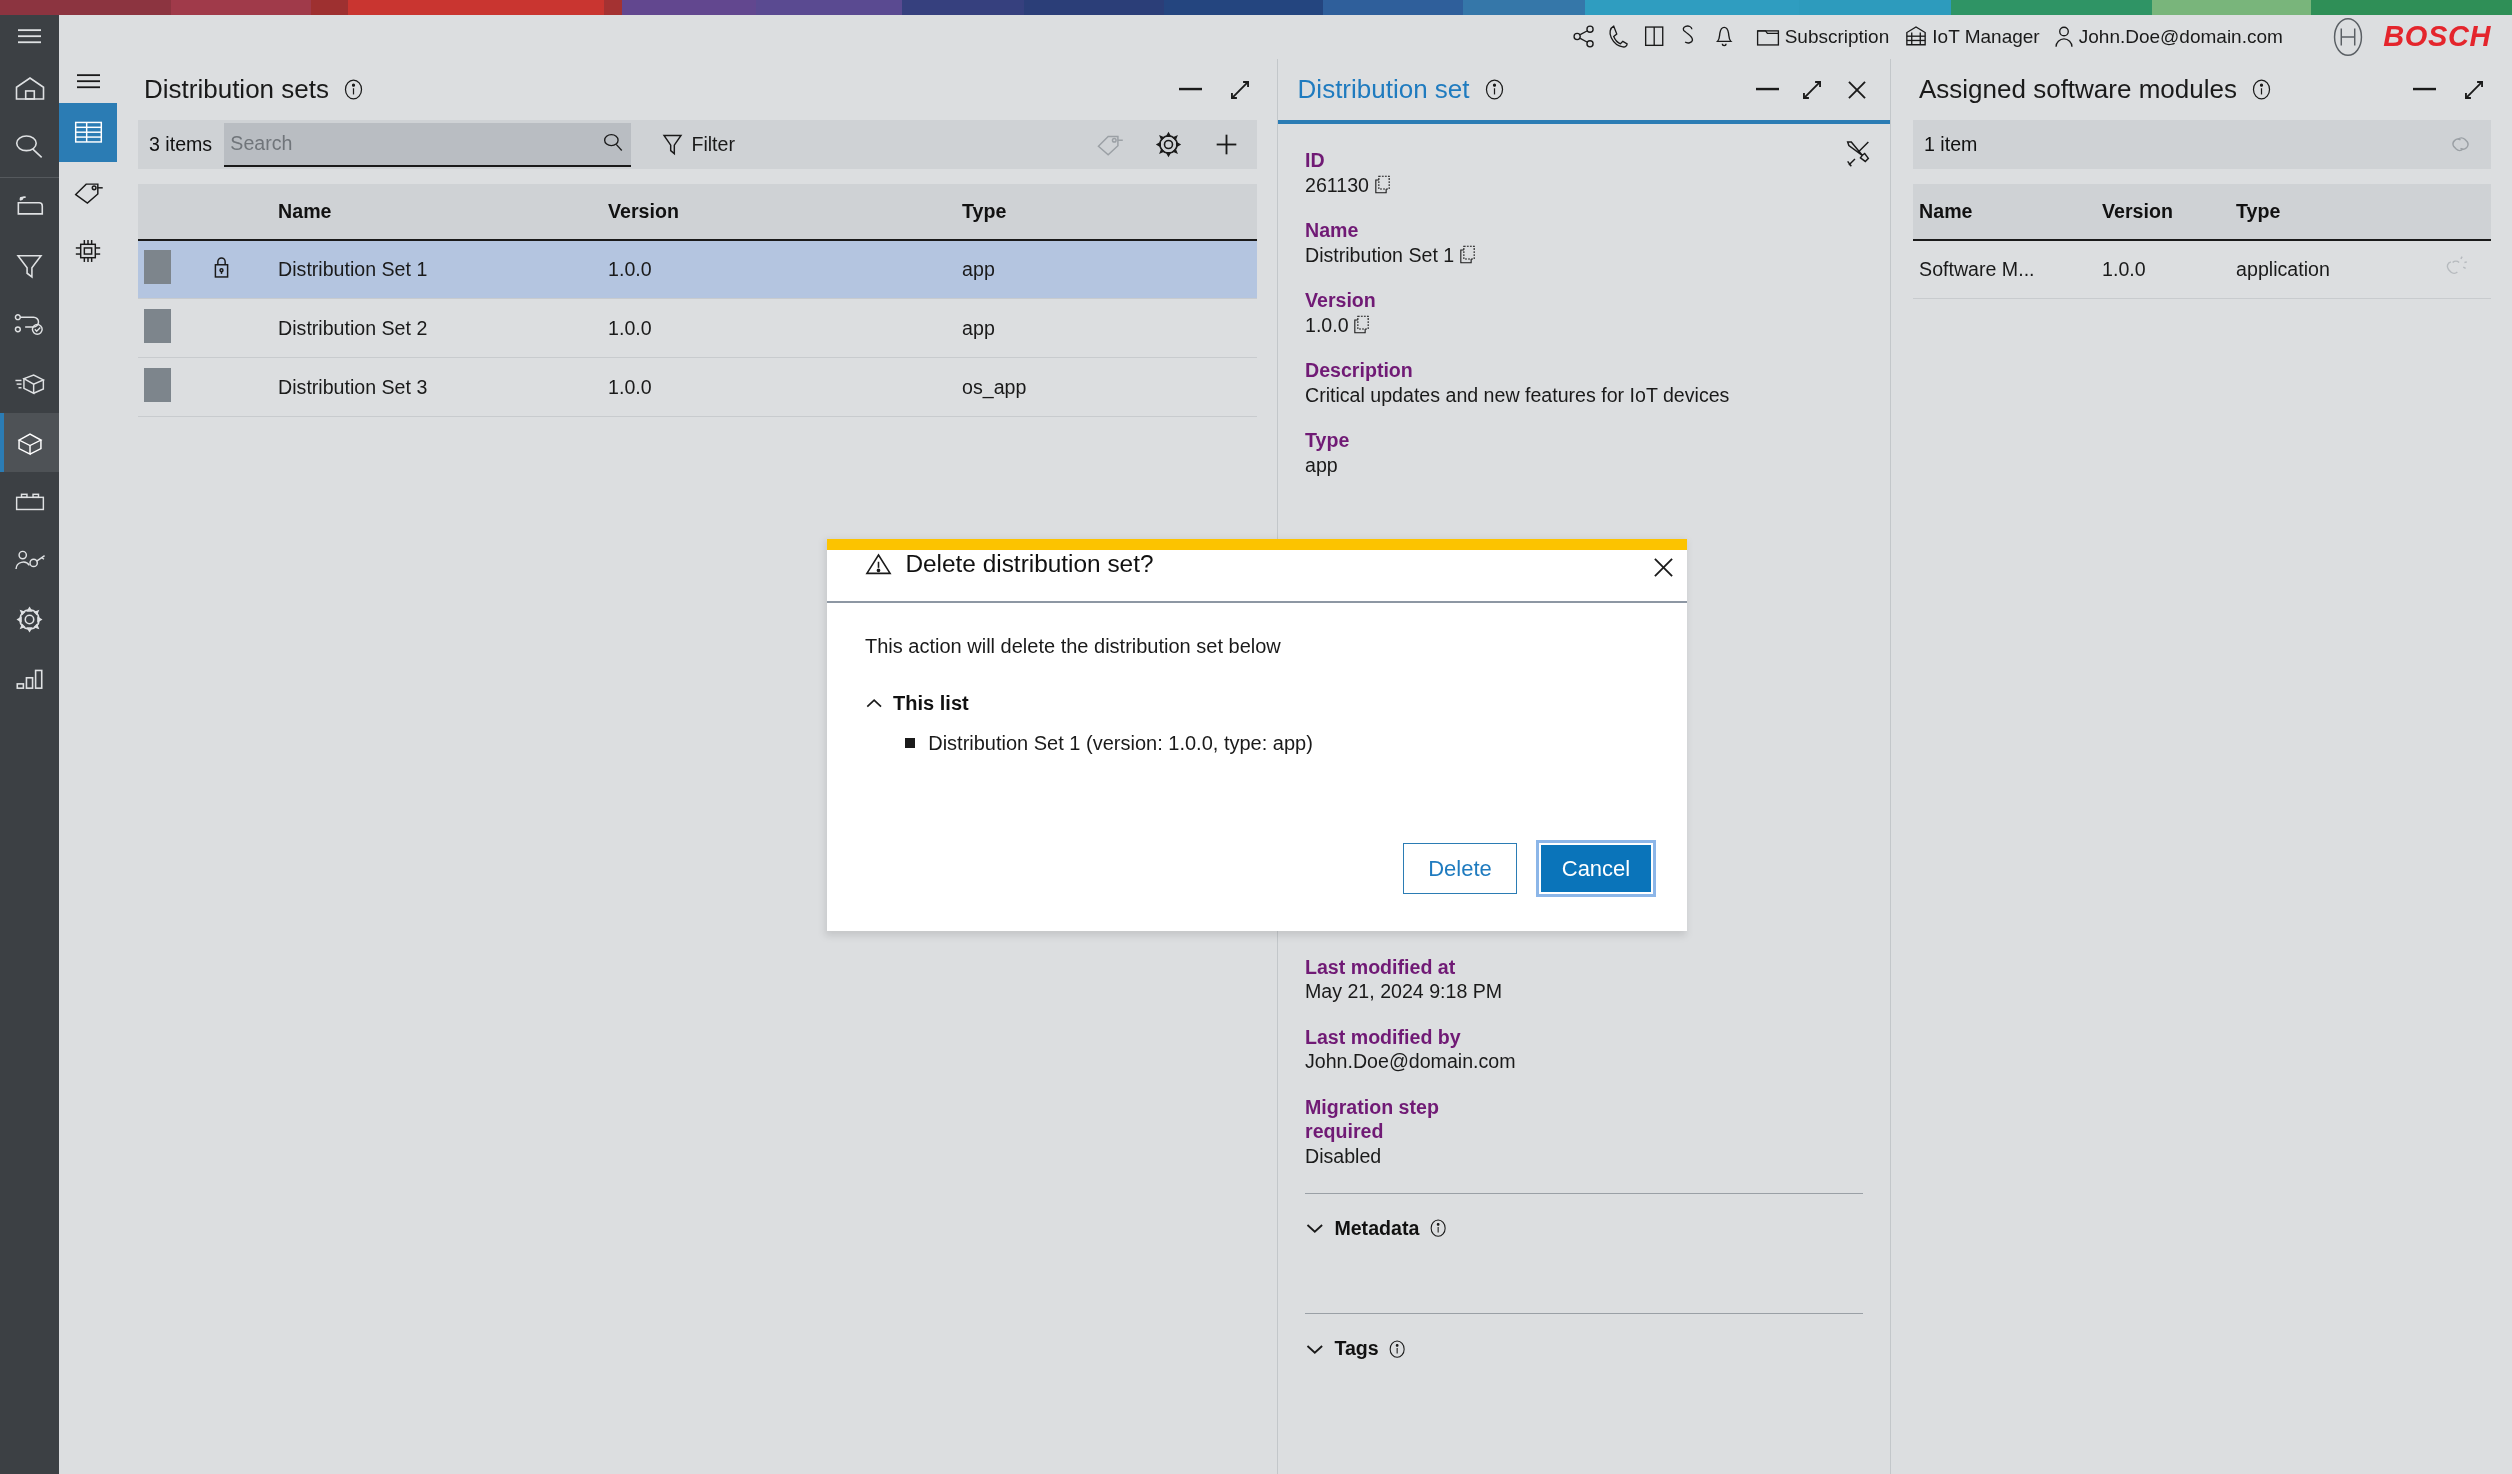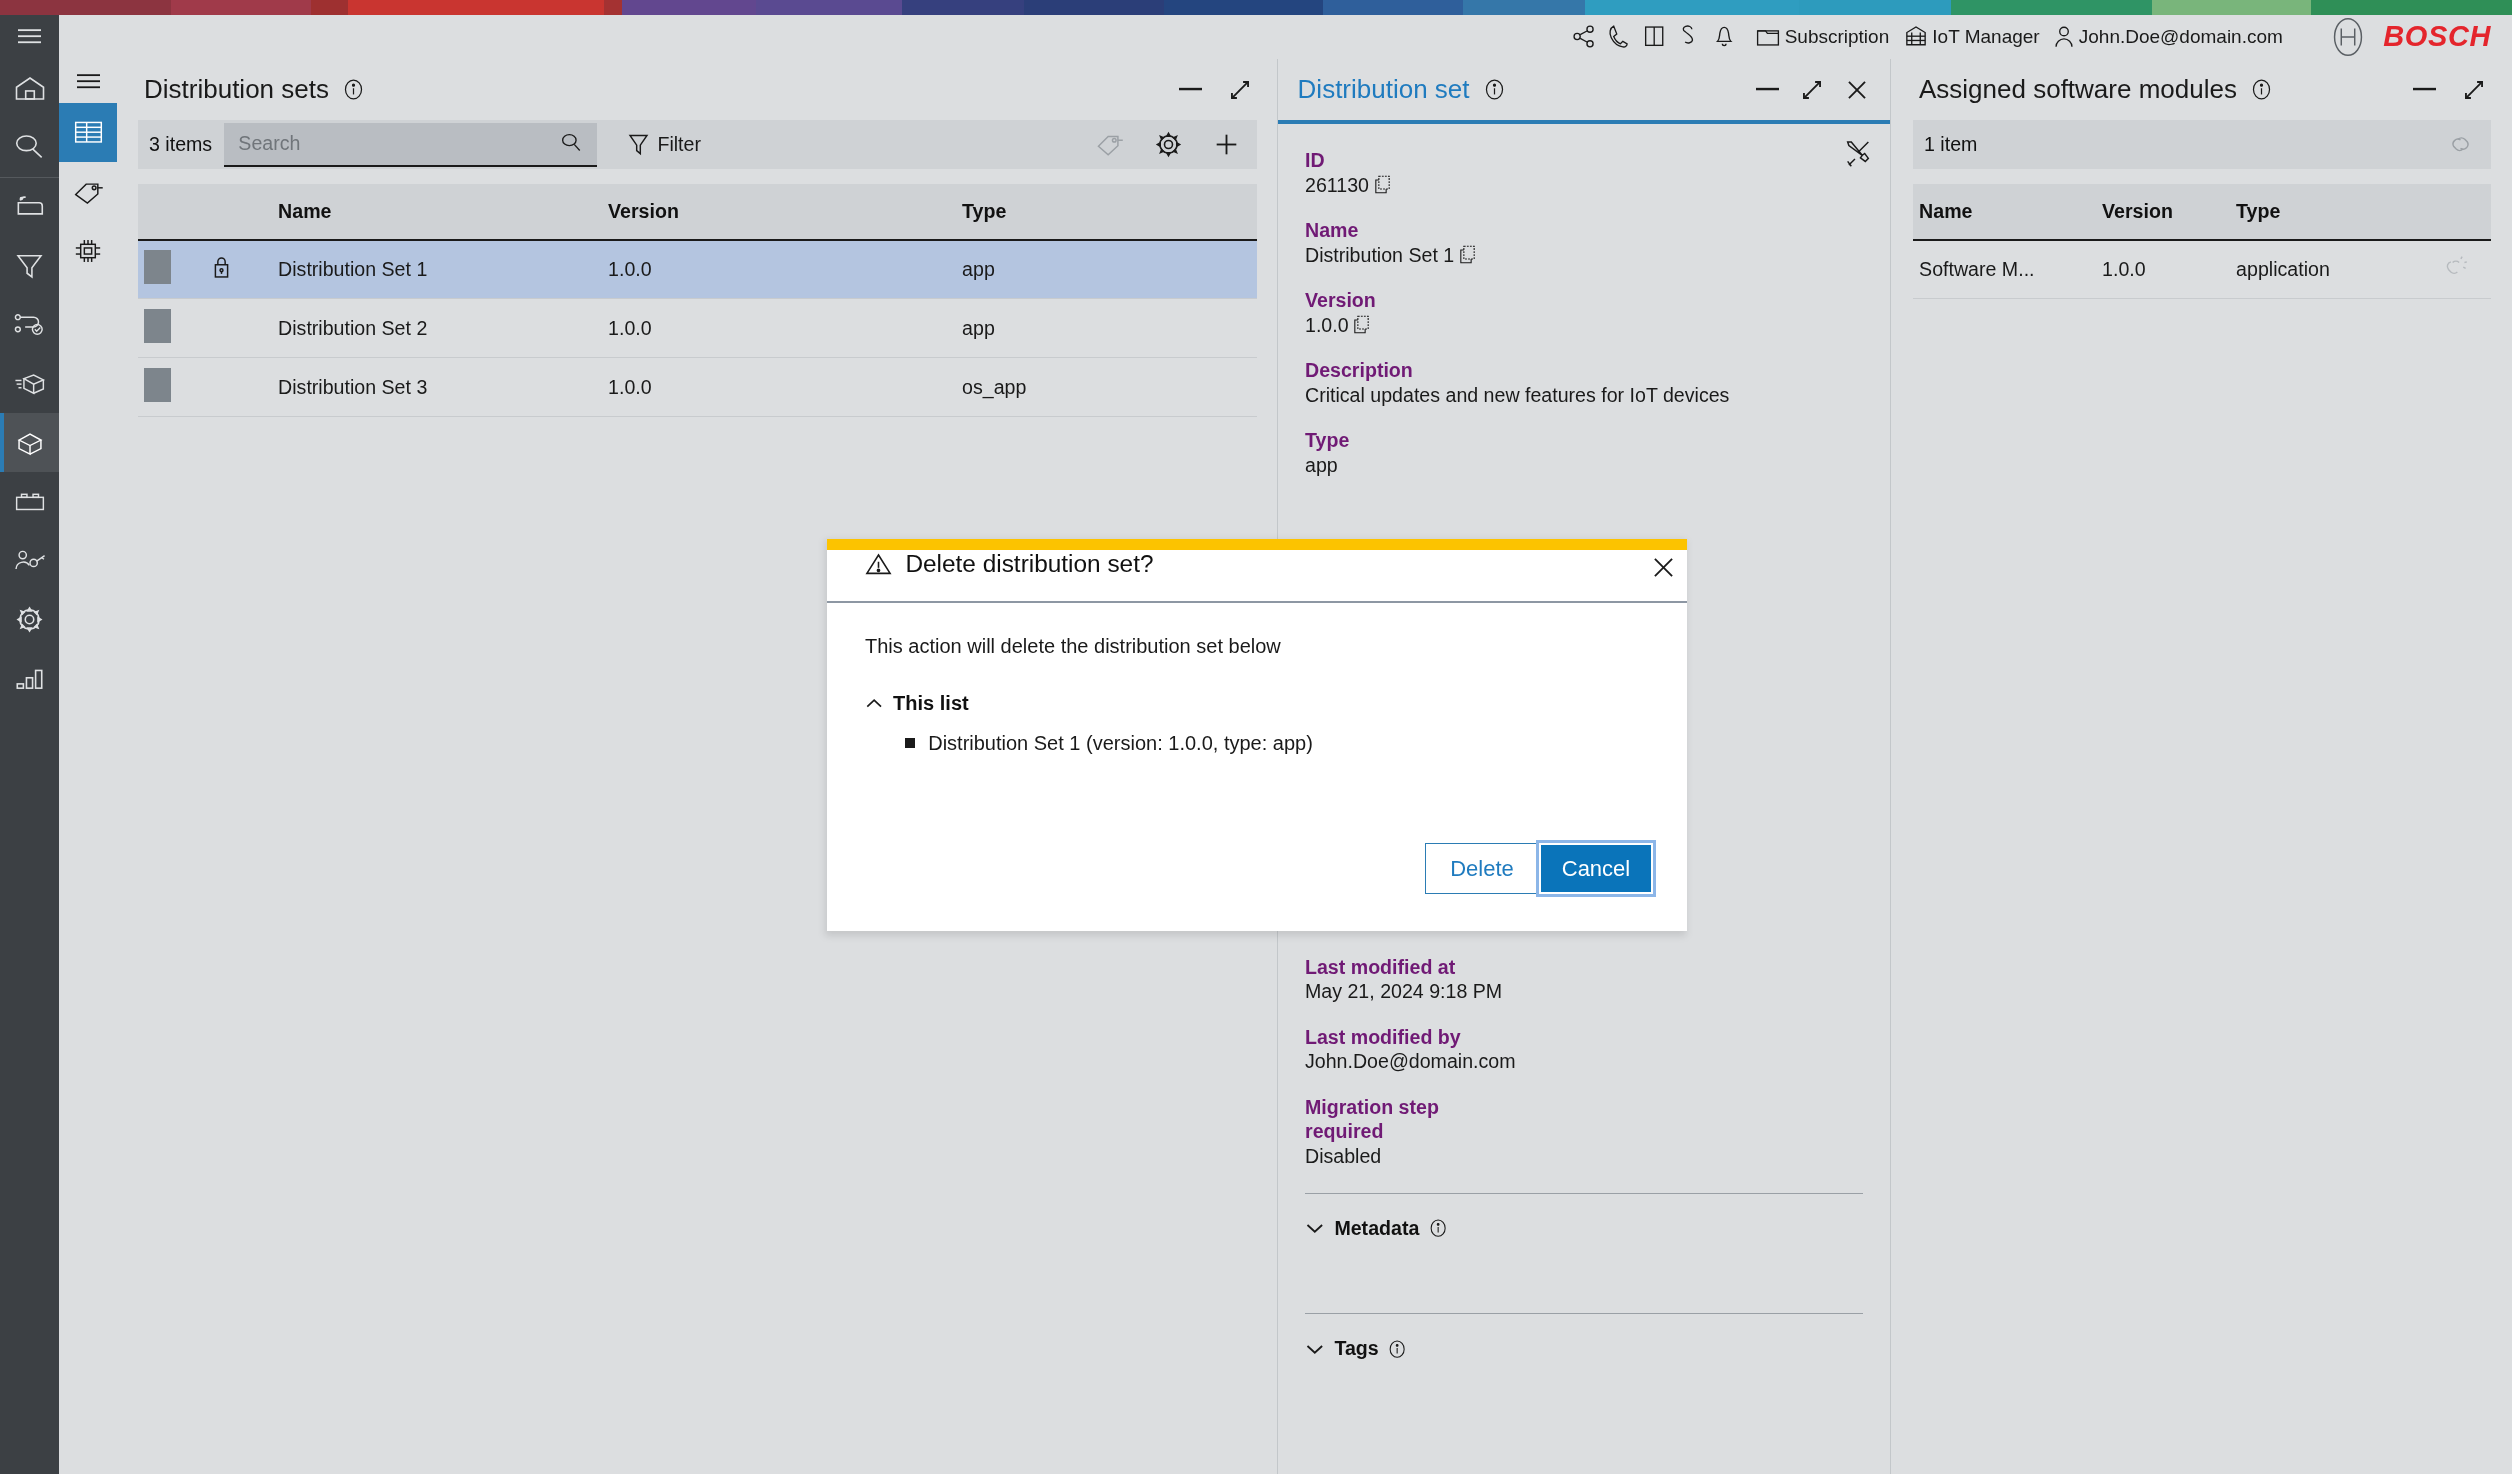--- a/index.html
+++ b/index.html
@@ -87,22 +87,22 @@
   .panel-title.accent { color:#1f7bbf; }
   .panel-head-actions { margin-left:auto; display:flex; align-items:center; gap: 16px; }
   .hdr-btn { width:34px; height:34px; display:flex; align-items:center; justify-content:center; cursor:pointer; }
 
   .toolbar {
     margin: 0 21px; height: 49px; background:#cfd2d5;
     display:flex; align-items:center; padding: 0 13.4px 0 11px; gap: 12.2px;
   }
   .count-label { font-size:19.6px; color:#111; white-space:nowrap; }
   .searchbox {
-    width: 373px; height: 44px; background:#b9bdc2; border-bottom: 2.4px solid #1a1a1a;
-    display:flex; align-items:center; padding: 0 14px; gap: 4.9px;
+    width: 407px; height: 44px; background:#b9bdc2; border-bottom: 2.4px solid #1a1a1a;
+    display:flex; align-items:center; padding: 0 6px; gap: 4.9px;
   }
   .searchbox input {
     flex:1; border:0; outline:0; background:transparent;
     font-family:"Liberation Sans", sans-serif; font-size:19.6px; color:#1a1a1a;
   }
   .searchbox input::placeholder { color:#70757a; }
   .filter-btn { display:flex; align-items:center; gap:8.6px; font-size:19.6px; color:#1a1a1a; cursor:pointer; margin-left: 18.3px; }
   .toolbar-right { margin-left:auto; display:flex; align-items:center; gap:24.4px; }
 
   
@@ -147,21 +147,21 @@
     border-bottom: 2.4px solid #8d97a3;
   }
   .modal-title { display:flex; align-items:center; gap:13.4px; font-size:24.4px; color:#111; }
   .modal-close { margin-left:auto; width:34px; height:34px; display:flex; align-items:center; justify-content:center; cursor:pointer; }
   .modal-body { padding: 32px 38px 0 38px; flex:1; }
   .modal-text { font-size:20px; color:#1a1a1a; }
   .show-list { display:flex; align-items:center; gap:9.8px; font-size:20px; font-weight:700; color:#111; margin-top: 34px; cursor:pointer; }
   .modal-list { margin: 12.2px 0 0 40px; }
   .modal-list li { list-style:none; font-size:20px; color:#1a1a1a; display:flex; align-items:center; gap:13.4px; line-height:1.6; }
   .bullet-sq { width:9.8px; height:9.8px; background:#1a1a1a; display:inline-block; }
-  .modal-foot { display:flex; justify-content:flex-end; align-items:flex-start; padding: 0 34px 37px 0; }
+  .modal-foot { display:flex; justify-content:flex-end; align-items:flex-start; gap:22px; padding: 0 34px 37px 0; }
   .btn {
     font-family:"Liberation Sans", sans-serif; font-size:22px;
     height: 51px; min-width: 114px; padding: 0 17px; cursor:pointer;
   }
   .btn-secondary { background:#fff; color:#1f7bbf; border:1.8px solid #2b7cb4; }
   .btn-primary { background:#0a74ba; color:#fff; border:2.4px solid #fff; outline:3.1px solid #8cb6e8; }
 
   .vline { position:absolute; top:59px; bottom:0; width:1.2px; background:#c3c7ca; }
 </style>
 </head>

